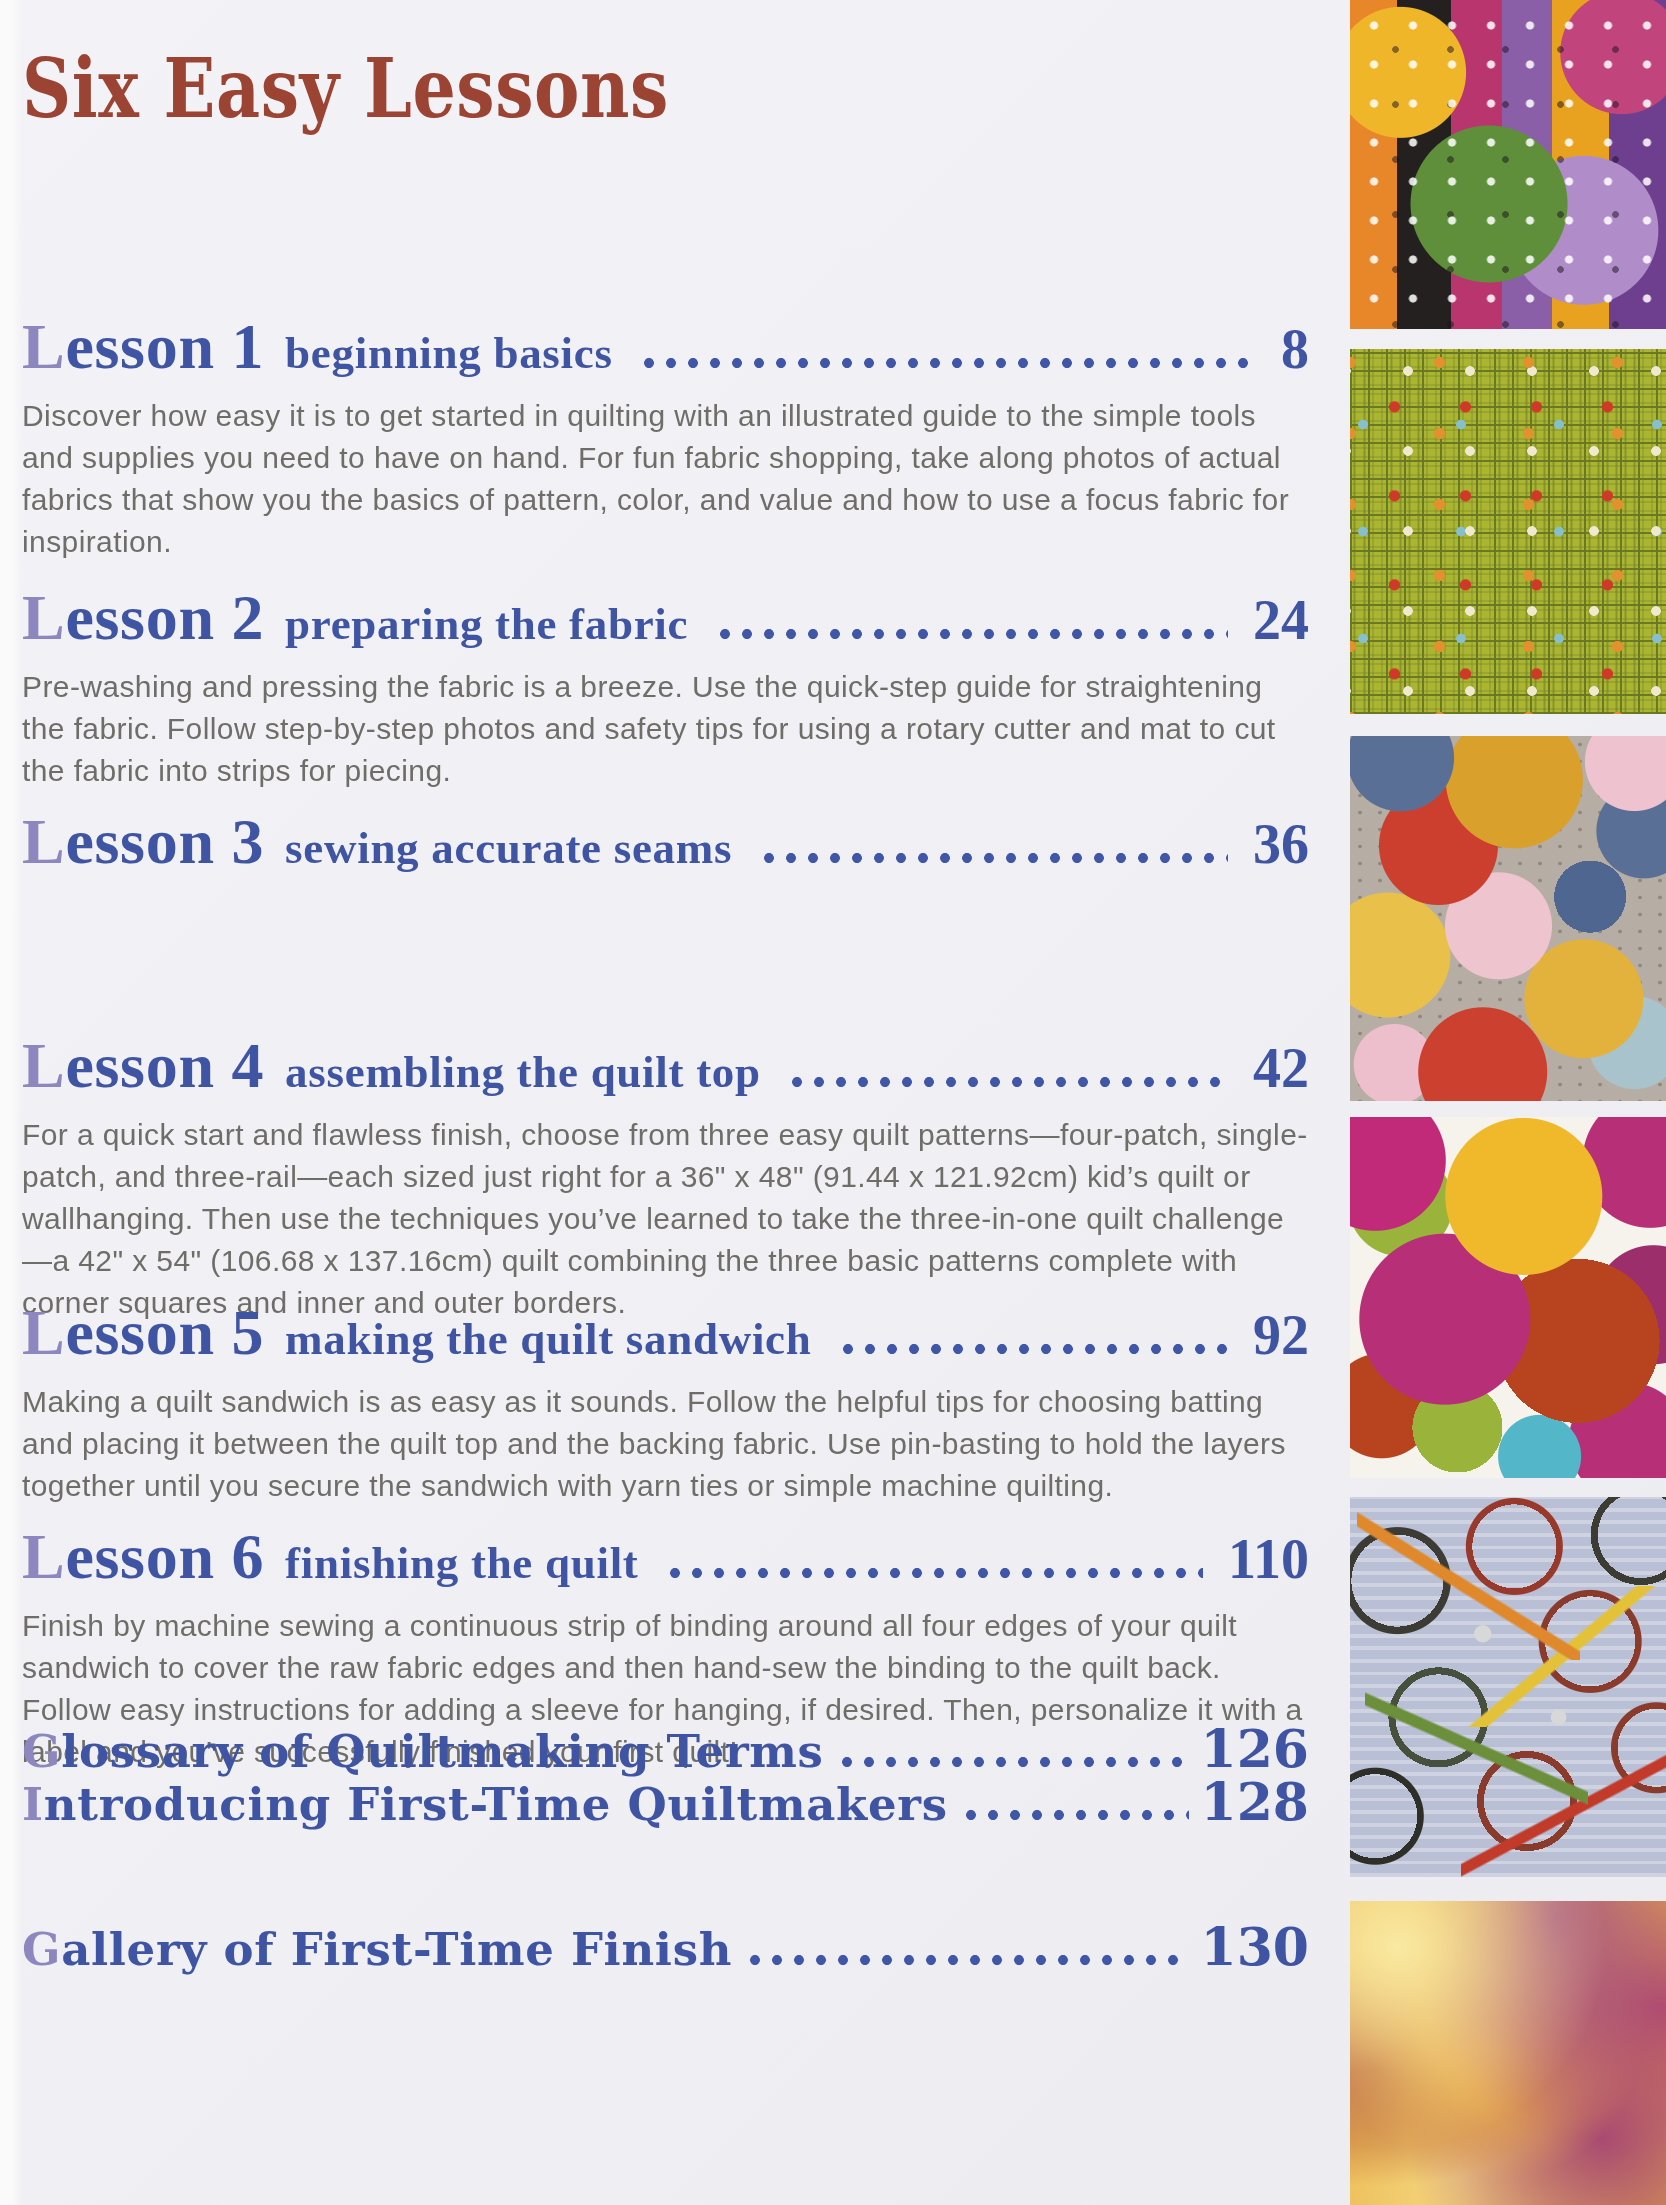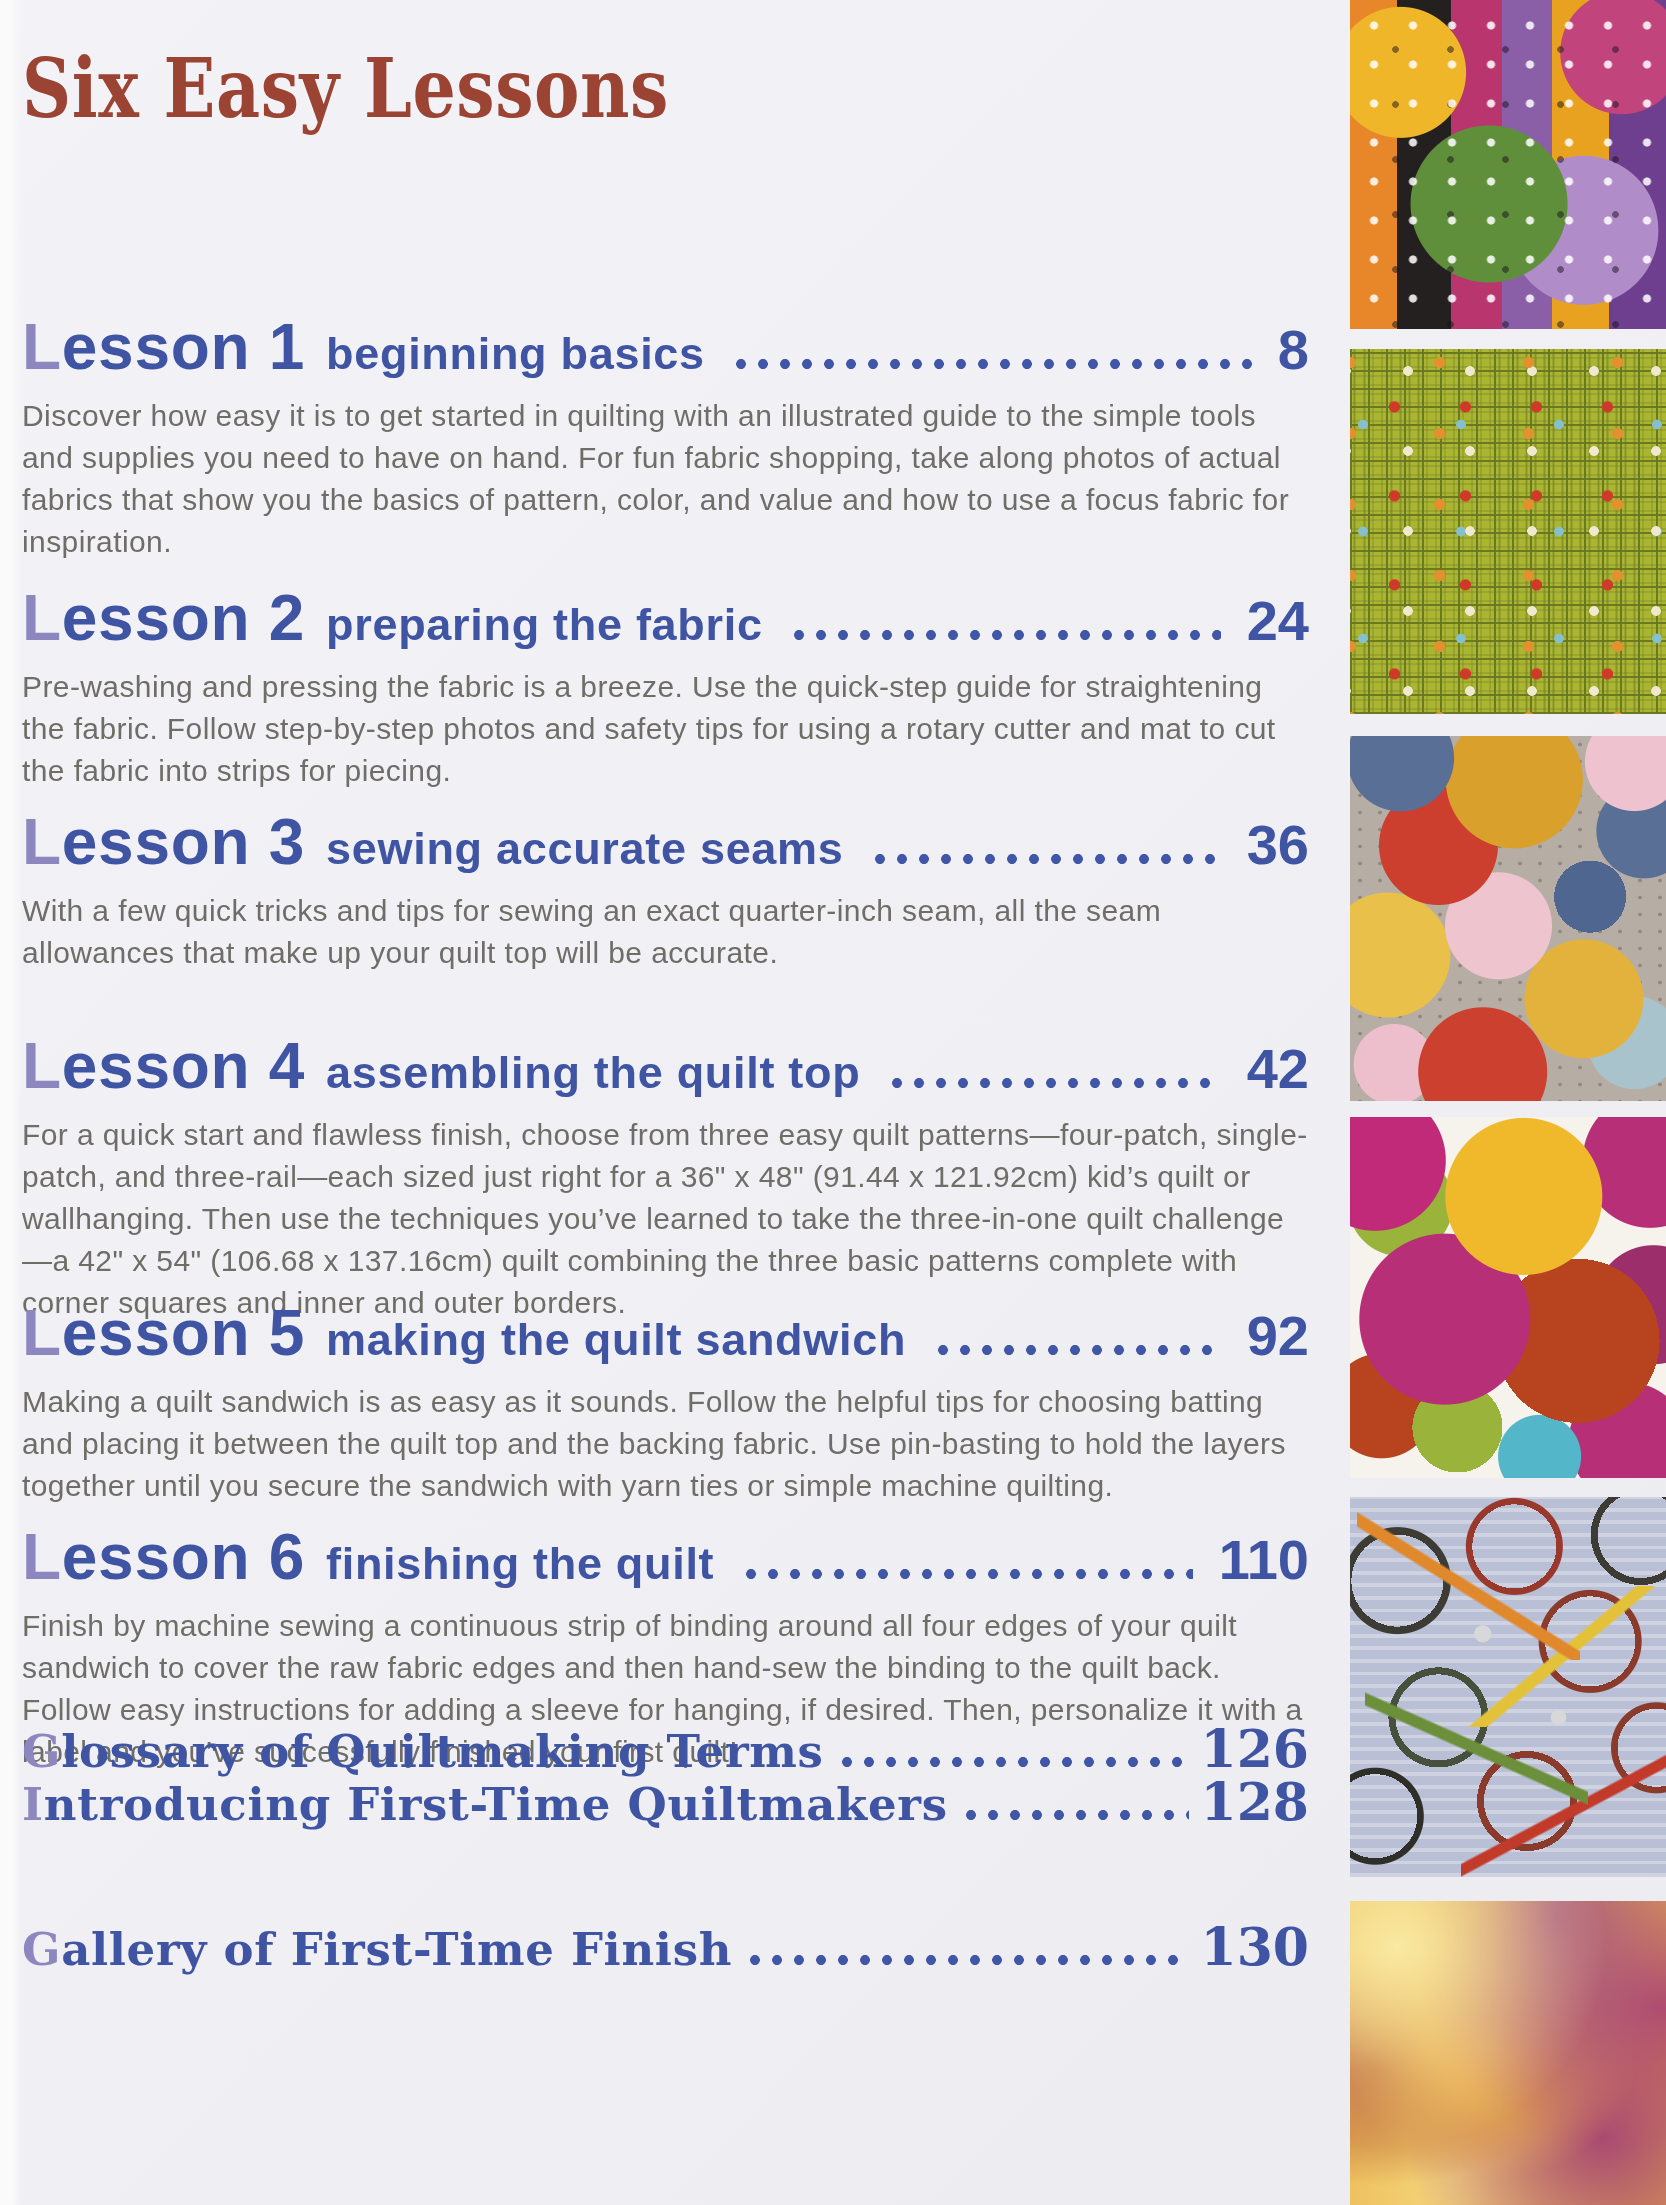--- a/index.html
+++ b/index.html
@@ -22,21 +22,21 @@
     font-family:"DejaVu Serif","Liberation Serif",serif;
     font-weight:bold;font-size:83px;line-height:1.05;
     color:#9c4434;letter-spacing:0.7px;white-space:nowrap;
     transform:scaleX(.82);transform-origin:left top;
   }
 
   
   .entry{position:absolute;left:22px;width:1287px;}
   .entry-title{
     display:flex;align-items:baseline;margin:0;column-gap:21px;
-    color:#3f55a3;font-family:Liberation Sans, sans-serif;
+    color:#3f55a3;font-family:Liberation Serif, serif;
     font-weight:bold;line-height:1;
   }
   .lesson-label{font-size:64px;white-space:nowrap;letter-spacing:0.7px;}
   .lesson-label::first-letter{color:#8d87bf;}
   .lesson-subtitle{font-size:45px;white-space:nowrap;letter-spacing:0.7px;text-align:center;}
   .leader{
     flex:1;height:9.6px;min-width:45px;margin:0 4.5px;
     background-image:radial-gradient(circle,#4056a6 4.5px,rgba(64,86,166,0) 5.2px);
     background-size:22px 9.6px;background-repeat:repeat-x;background-position:left center;
   }
@@ -198,21 +198,20 @@
     <p class="entry-desc">Pre-washing and pressing the fabric is a breeze. Use the quick-step guide for straightening the fabric. Follow step-by-step photos and safety tips for using a rotary cutter and mat to cut the fabric into strips for piecing.</p>
   </section>
 
   <section class="entry" style="top:810px">
     <h2 class="entry-title">
       <span class="lesson-label">Lesson 3</span>
       <span class="lesson-subtitle">sewing accurate seams</span>
       <span class="leader"></span>
       <span class="page-num">36</span>
     </h2>
-    <p class="entry-desc">With a few quick tricks and tips for sewing an exact quarter-inch seam, all the seam allowances that make up your quilt top will be accurate.</p>
   </section>
 
   <section class="entry" style="top:1034px">
     <h2 class="entry-title">
       <span class="lesson-label">Lesson 4</span>
       <span class="lesson-subtitle">assembling the quilt top</span>
       <span class="leader"></span>
       <span class="page-num">42</span>
     </h2>
     <p class="entry-desc">For a quick start and flawless finish, choose from three easy quilt patterns—four-patch, single-patch, and three-rail—each sized just right for a 36" x 48" (91.44 x 121.92cm) kid’s quilt or wallhanging. Then use the techniques you’ve learned to take the three-in-one quilt challenge—a 42" x 54" (106.68 x 137.16cm) quilt combining the three basic patterns complete with corner squares and inner and outer borders.</p>

